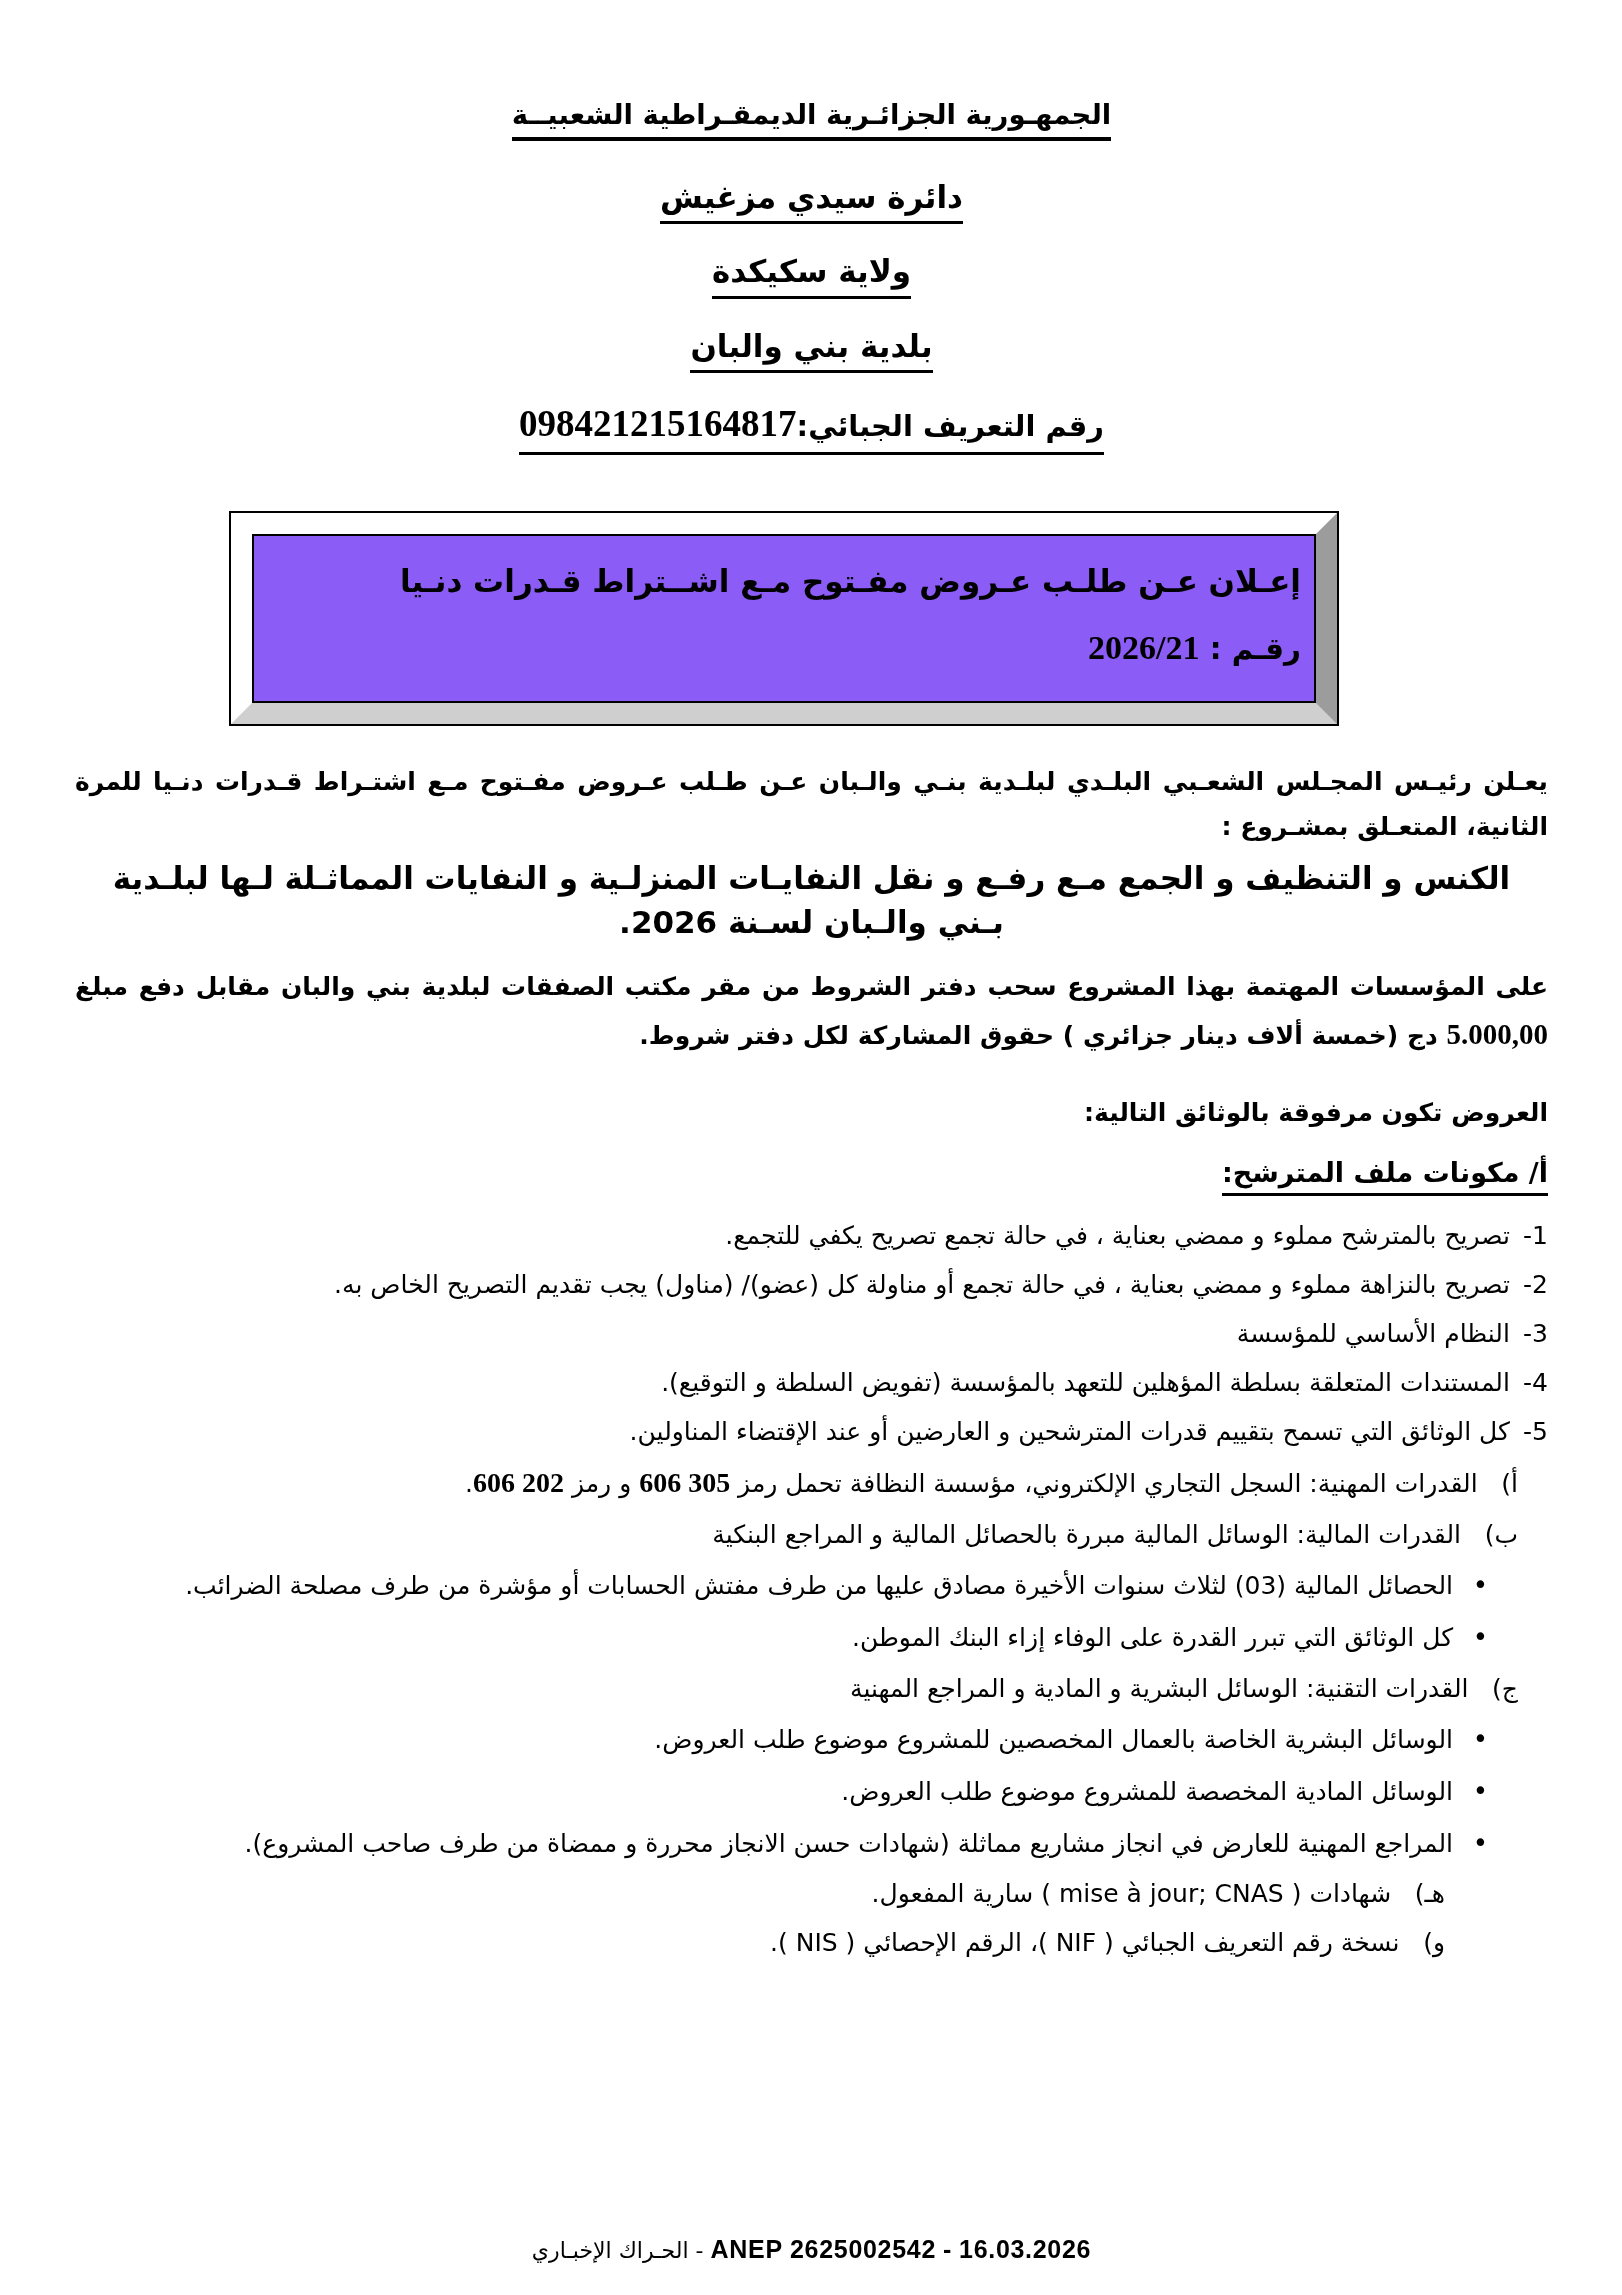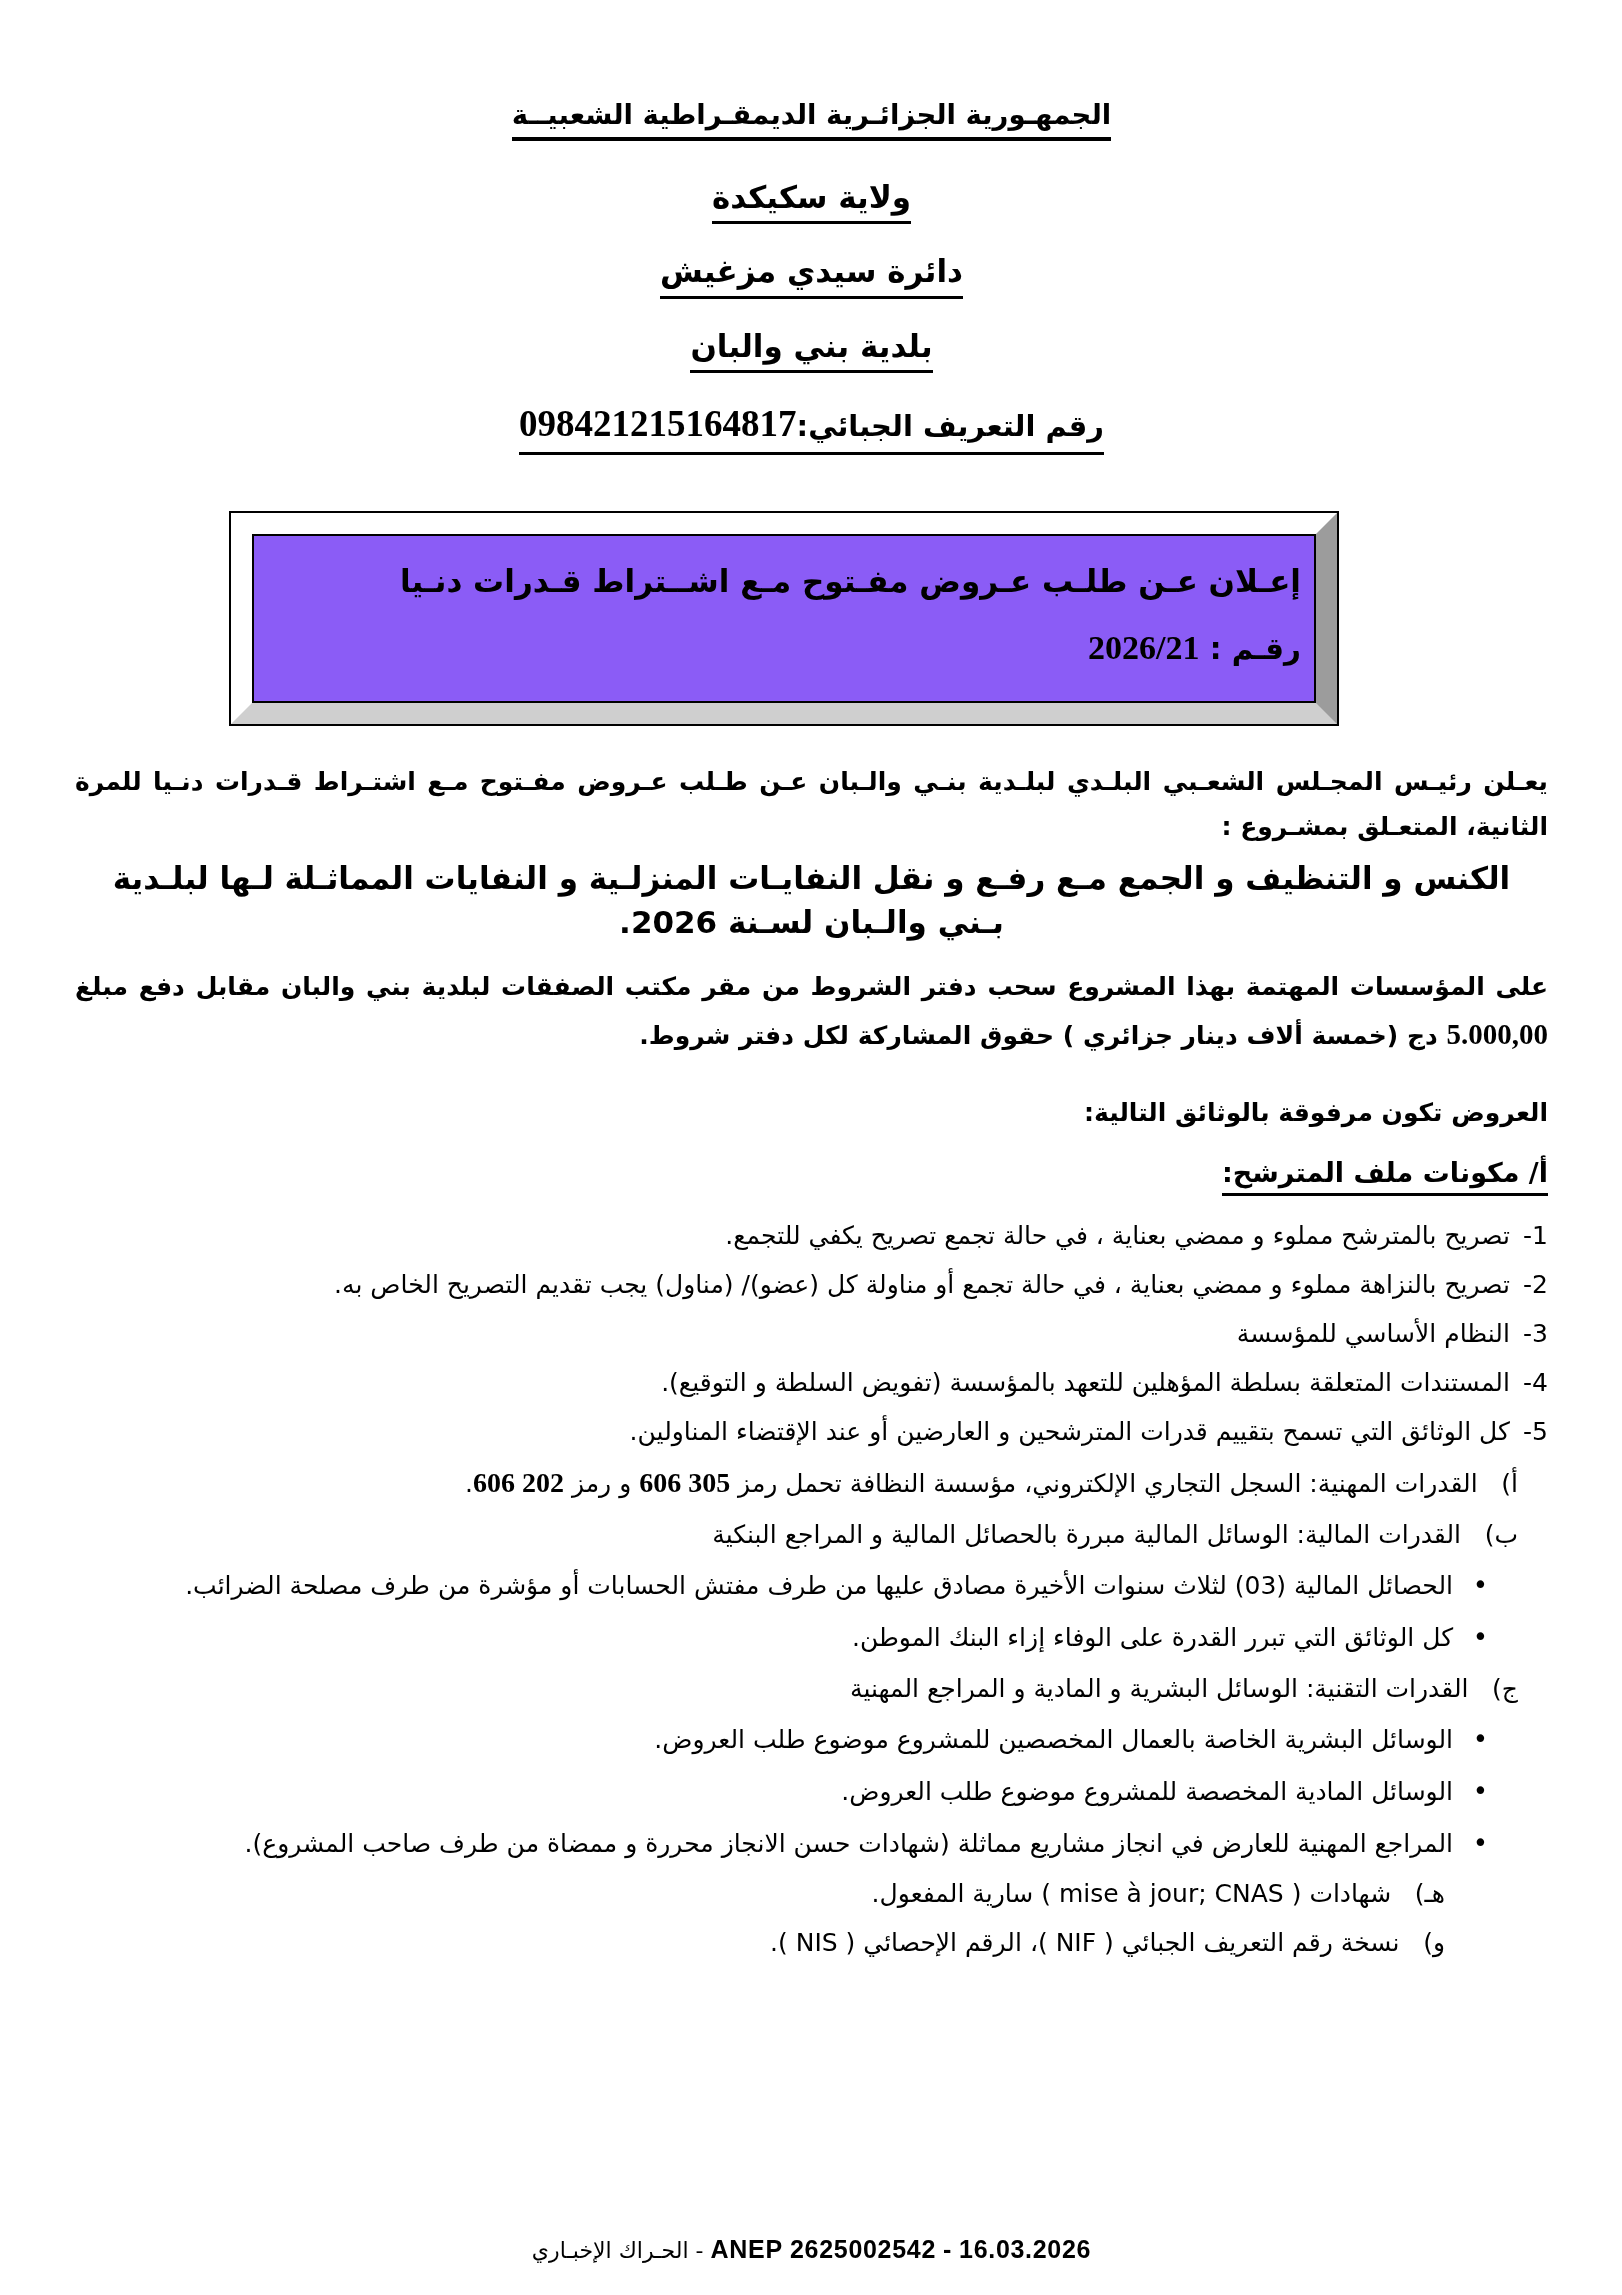--- a/index.html
+++ b/index.html
@@ -63,22 +63,22 @@
             font-size: 25px; letter-spacing: 0.7px; }
 </style>
 </head>
 <body>
 
 <div class="page">
   <div class="content">
 
     <div class="hdr">
       <div class="rep"><span class="u u6">الجمهـورية الجزائـرية الديمقـراطية الشعبيــة</span></div>
+      <div class="place"><span class="u">دائرة سيدي مزغيش</span></div>
       <div class="place"><span class="u">ولاية سكيكدة</span></div>
-      <div class="place"><span class="u">دائرة سيدي مزغيش</span></div>
       <div class="place"><span class="u">بلدية بني والبان</span></div>
       <div class="tin"><span class="u"><span>رقم التعريف الجبائي:</span><span class="tin-num">098421215164817</span></span></div>
     </div>
 
     <div class="frame">
       <div class="bevel">
         <div class="inner">
           <div class="n-title">إعـلان عـن طلـب عـروض مفـتوح مـع اشــتراط قـدرات دنـيا</div>
           <div class="n-num"><span>رقـم :</span> <span class="num-serif">2026/21</span></div>
         </div>

